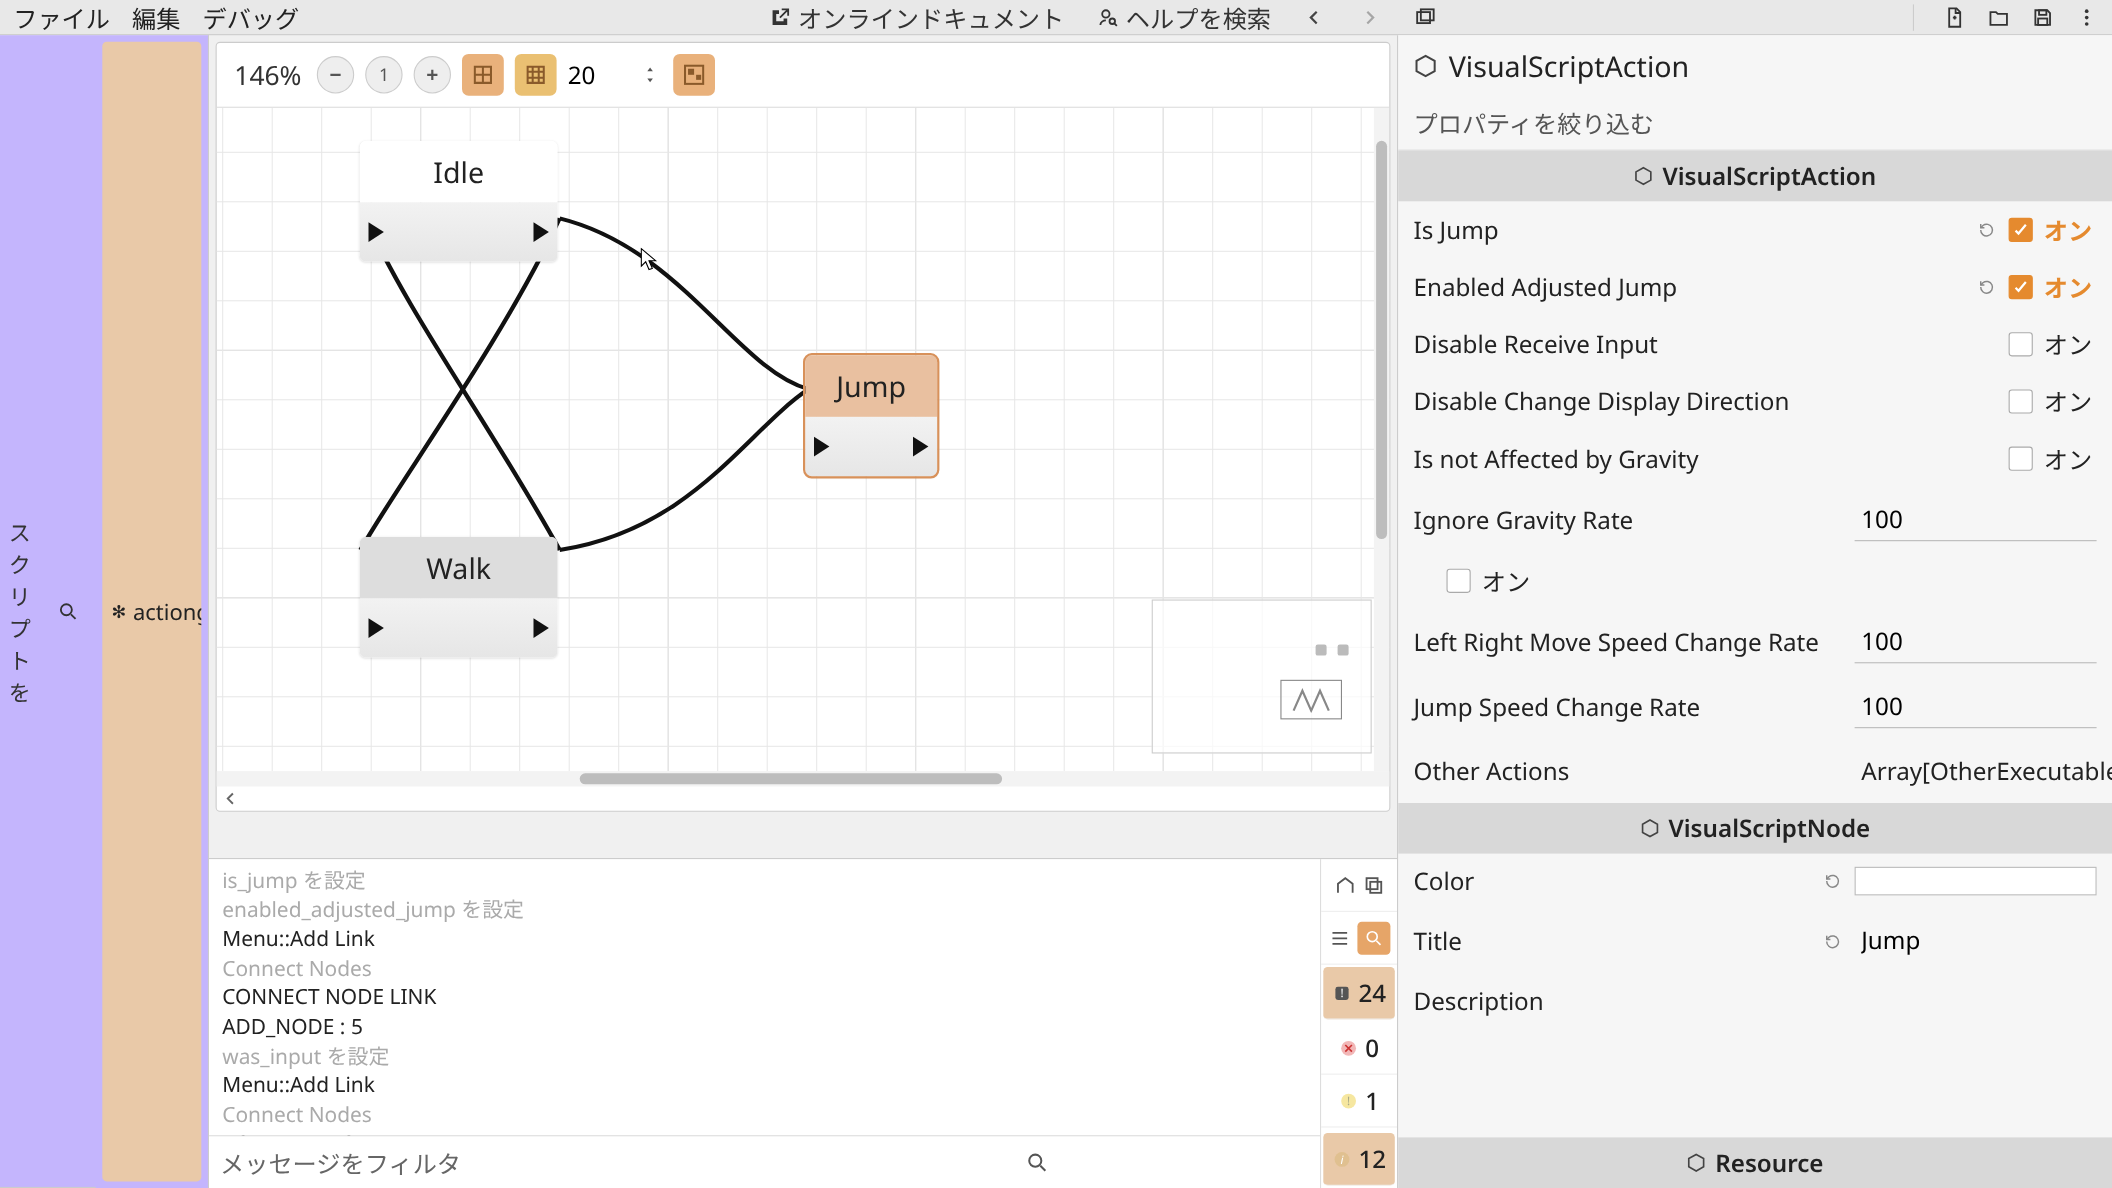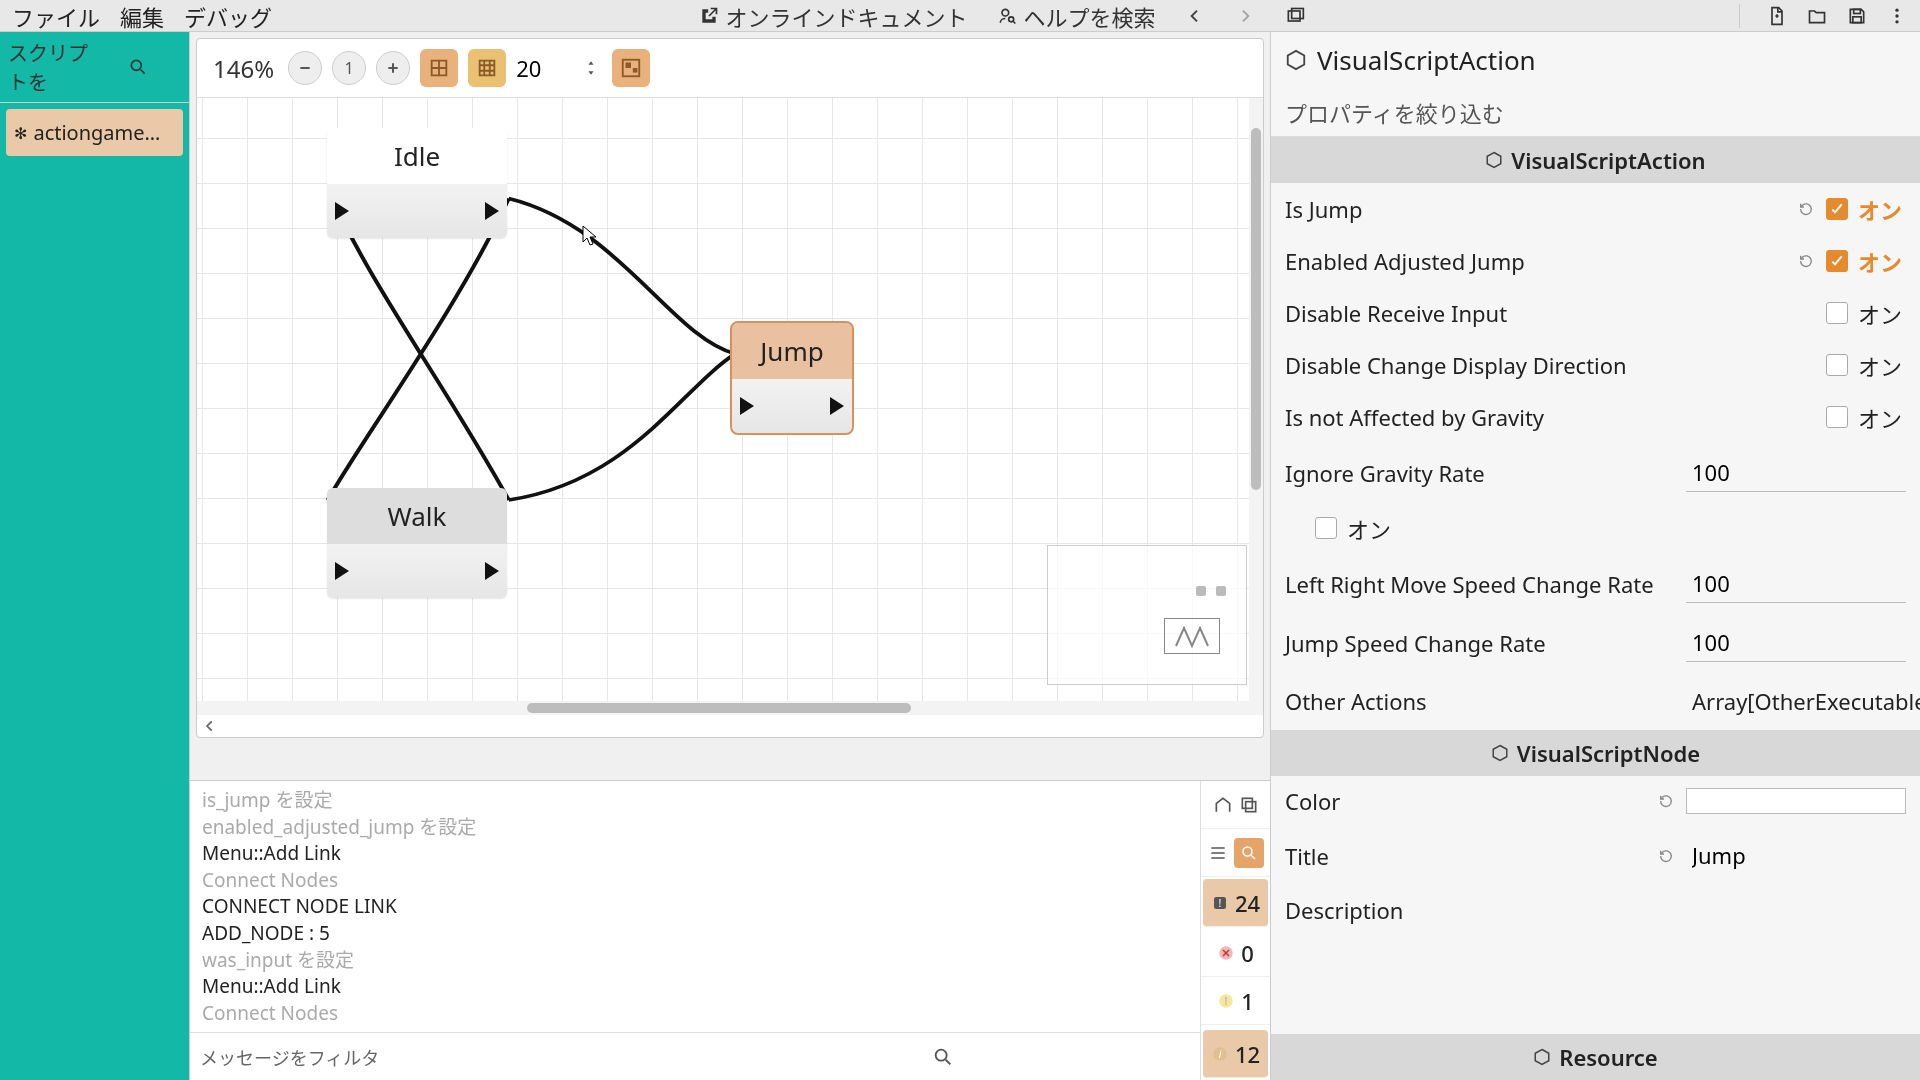--- a/index.html
+++ b/index.html
@@ -11,21 +11,21 @@
 .topbar .menus { display: flex; gap: 20px; flex: 0 0 auto; }
 .topbar .menus span { cursor: pointer; }
 .topbar .center { flex: 1; display: flex; justify-content: center; gap: 28px; align-items: center; }
 .topbar .center a { display: flex; align-items: center; gap: 6px; color: #333; text-decoration: none; }
 .topbar .right { display: flex; gap: 18px; align-items: center; flex: 0 0 auto; }
 .tb-icon { width: 22px; height: 22px; display: inline-flex; align-items: center; justify-content: center; }
 .sep { width: 1px; height: 24px; background: #ccc; margin: 0 8px; }
 
 
 .main { flex: 1; display: flex; min-height: 0; }
-.left-pane { width: 190px; background: #14b8a6; border-right: 1px solid #ccc; display: flex; flex-direction: column; }
+.left-pane { width: 190px; background: #c4b5fd; border-right: 1px solid #ccc; display: flex; flex-direction: row; }
 .left-pane .search-row { display: flex; align-items: center; padding: 6px 8px; border-bottom: 1px solid #ccc; font-size: 20px; }
 .left-pane .search-row span { flex: 1; color: #333; }
 .left-pane .script-item { margin: 6px; padding: 10px 8px; border-radius: 4px; background: #e9c9a8; display: flex; align-items: center; gap: 6px; font-size: 20px; white-space: nowrap; overflow: hidden; text-overflow: ellipsis; }
 .left-pane .script-item .gear { font-size: 16px; }
 
 .center-col { flex: 1; display: flex; flex-direction: column; min-width: 0; }
 .canvas-wrap { flex: 1; display: flex; flex-direction: column; border: 1px solid #ccc; margin: 6px; border-radius: 4px; background: #fff; min-height: 0; }
 .canvas-toolbar { display: flex; align-items: center; gap: 10px; padding: 10px 16px; border-bottom: 1px solid #ddd; font-size: 22px; }
 .ct-btn { width: 34px; height: 34px; border-radius: 50%; background: #eee; border: 1px solid #ccc; display: inline-flex; align-items: center; justify-content: center; font-size: 18px; cursor: pointer; }
 .ct-sq { width: 38px; height: 38px; border-radius: 6px; background: #e9b17b; display: inline-flex; align-items: center; justify-content: center; cursor: pointer; }
@@ -68,21 +68,21 @@
 .collapse-handle { height: 22px; display:flex; align-items:center; padding-left:6px; color:#666; }
 
 .vscroll { position:absolute; right:0; top:0; bottom:0; width:14px; background:#f3f3f3; }
 .vscroll .thumb { position:absolute; left:2px; width:10px; background:#bdbdbd; border-radius:5px; top:5%; height:60%; }
 
 
 .console { height: 300px; display:flex; border-top:1px solid #ccc; background:#fff;margin-top:36px; }
 .console .log { flex:1; display:flex; flex-direction:column; }
 .console .log-body { flex:1; overflow:auto; font-family: "Noto Sans Mono", monospace; font-size:19px; padding:6px 12px; line-height:1.4; }
 .console .log-body .grey { color:#aaa; }
-.console .filter { height: 48px; display:flex; align-items:center; border-top:1px solid #ddd; padding:0 10px; font-size:18px; color:#666; }
+.console .filter { height: 48px; display:flex; align-items:center; border-top:1px solid #ddd; padding:0 10px; font-size:22px; color:#666; }
 .console .filter span { flex:1; }
 .console .side { width:70px; border-left:1px solid #ddd; display:flex; flex-direction:column; }
 .console .side .row { flex:0 0 48px; display:flex; align-items:center; justify-content:center; gap:6px; border-bottom:1px solid #eee; font-size:22px; }
 .console .side .row.active2 { background:#e9c9a8; border-radius:4px; margin:2px; }
 .badge-count { font-weight:500; }
 
 
 .inspector { width: 650px; background: #f6f6f6; border-left: 1px solid #ccc; display:flex; flex-direction:column; overflow:hidden; font-size:22px; }
 .inspector .obj-header { display:flex; align-items:center; gap:10px; padding:10px 14px; font-size:26px; }
 .inspector .filter-props { padding:8px 14px; color:#555; border-bottom:1px solid #ddd; }

